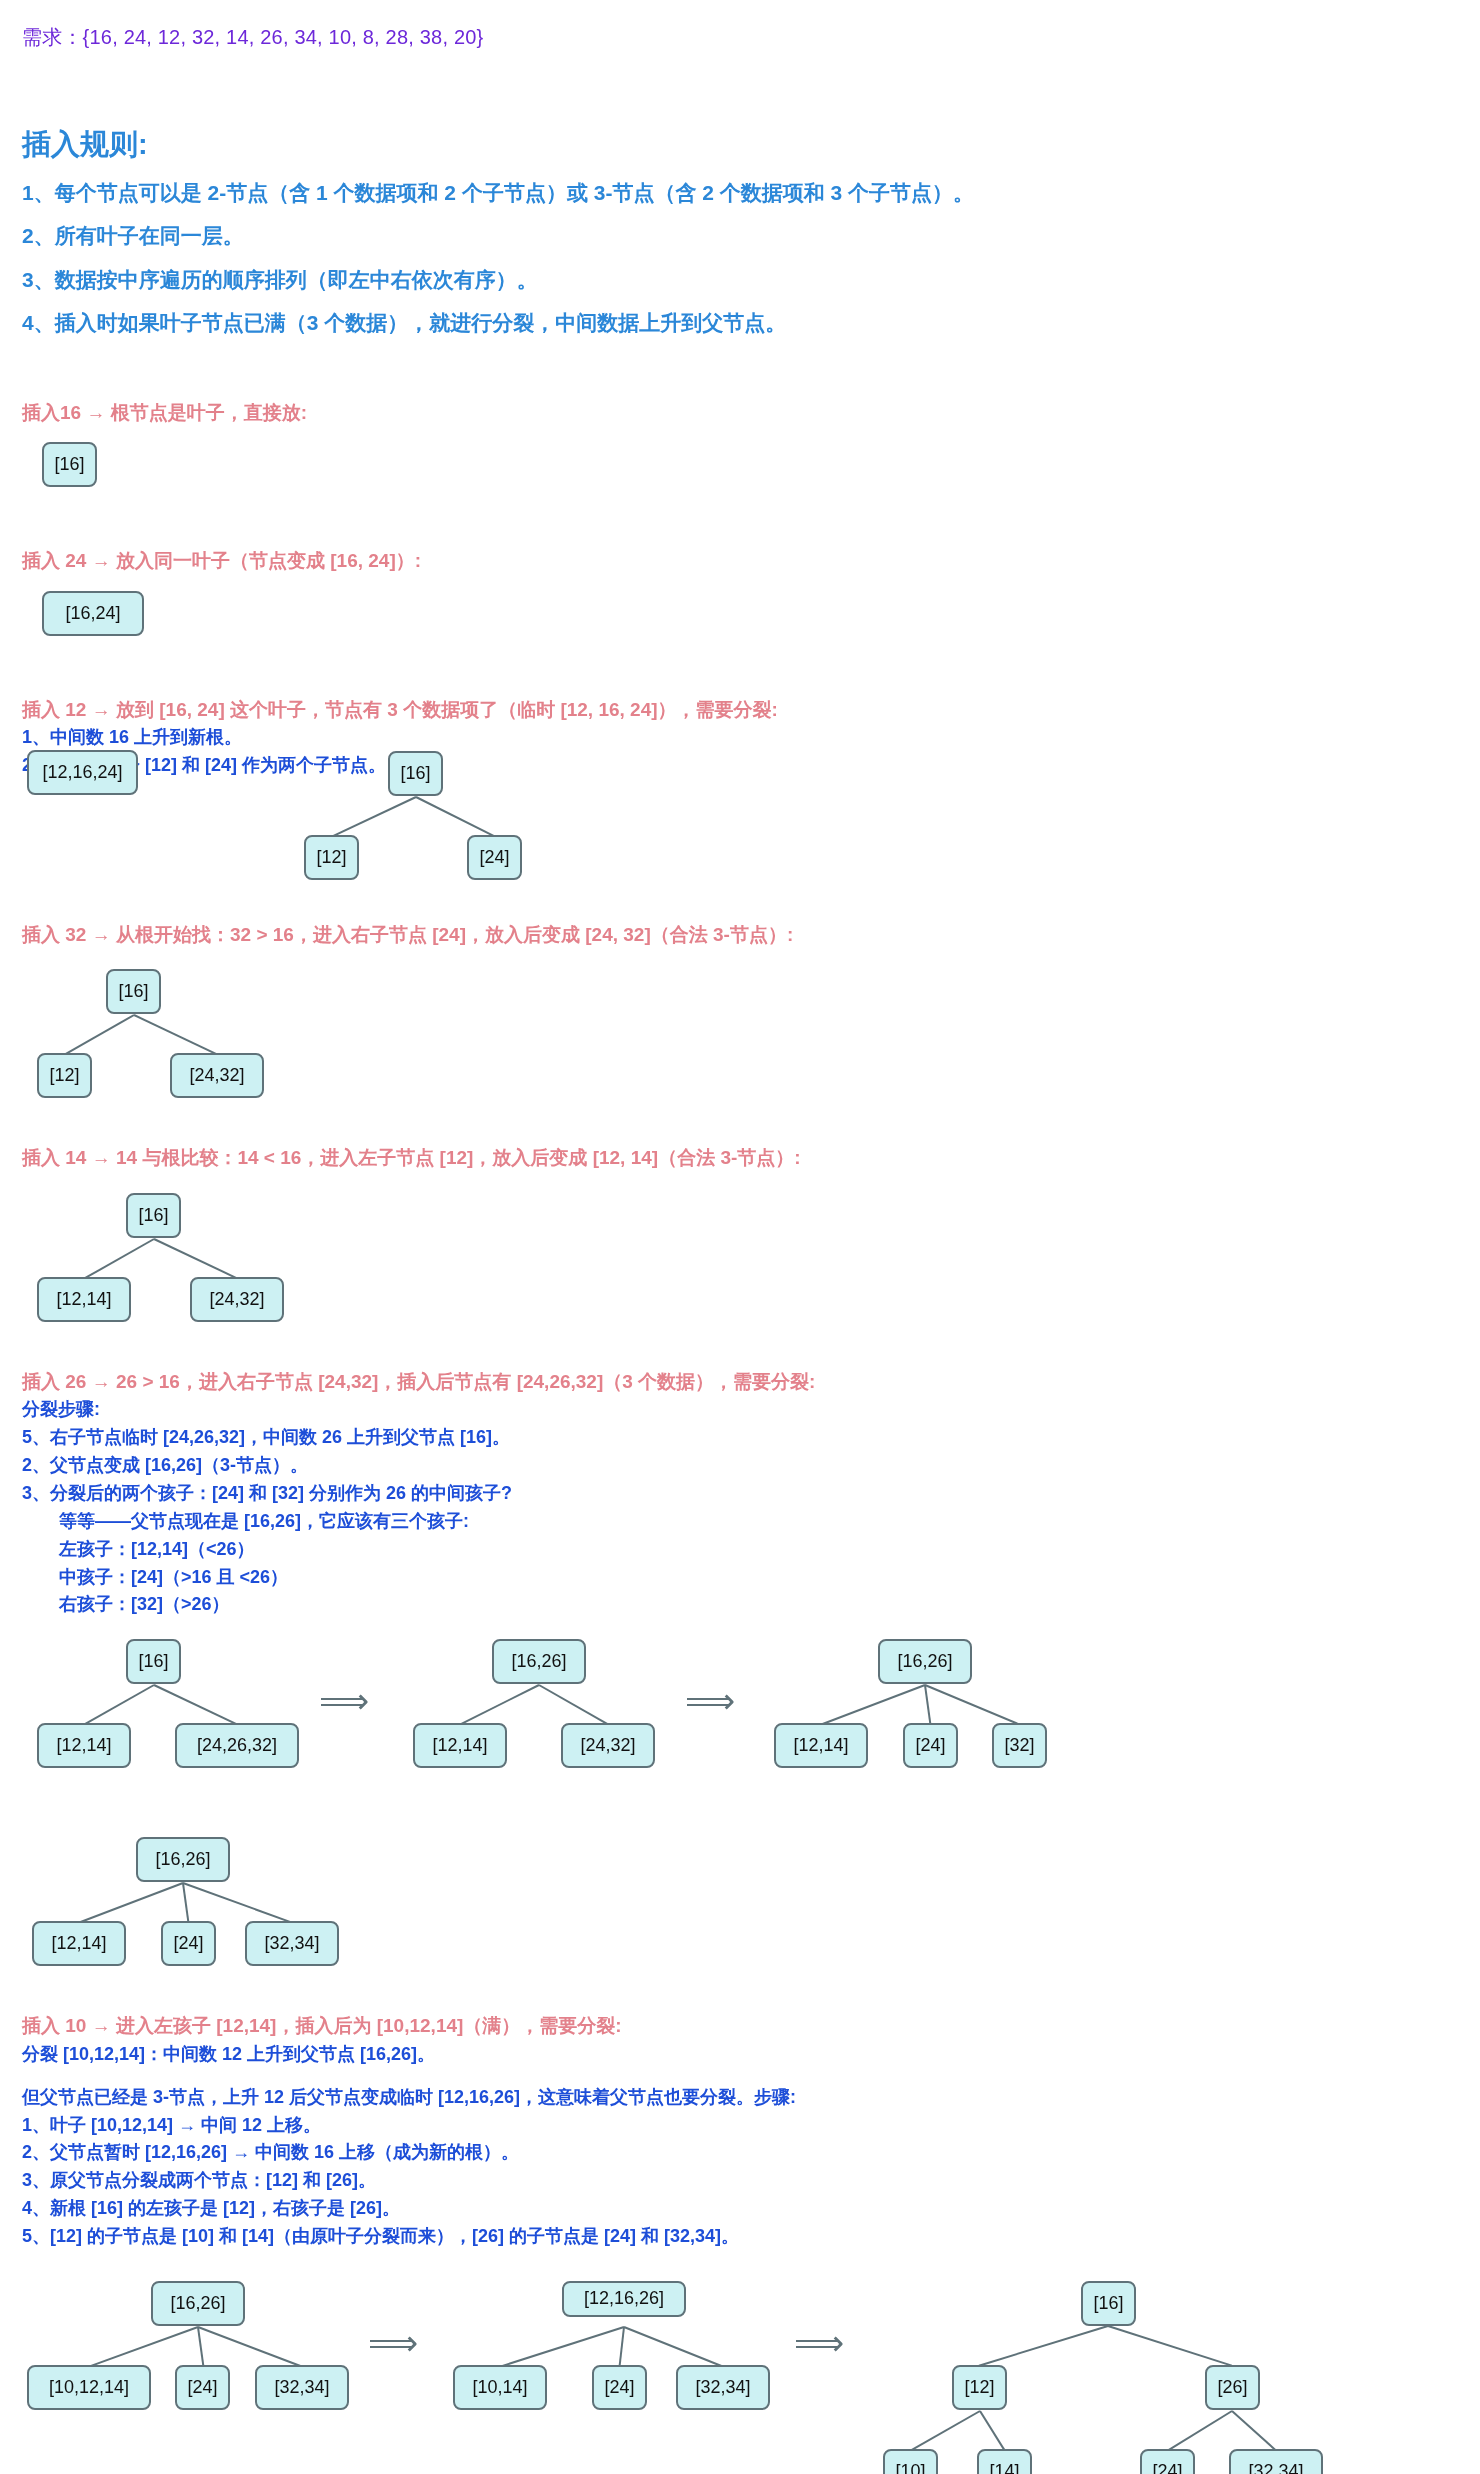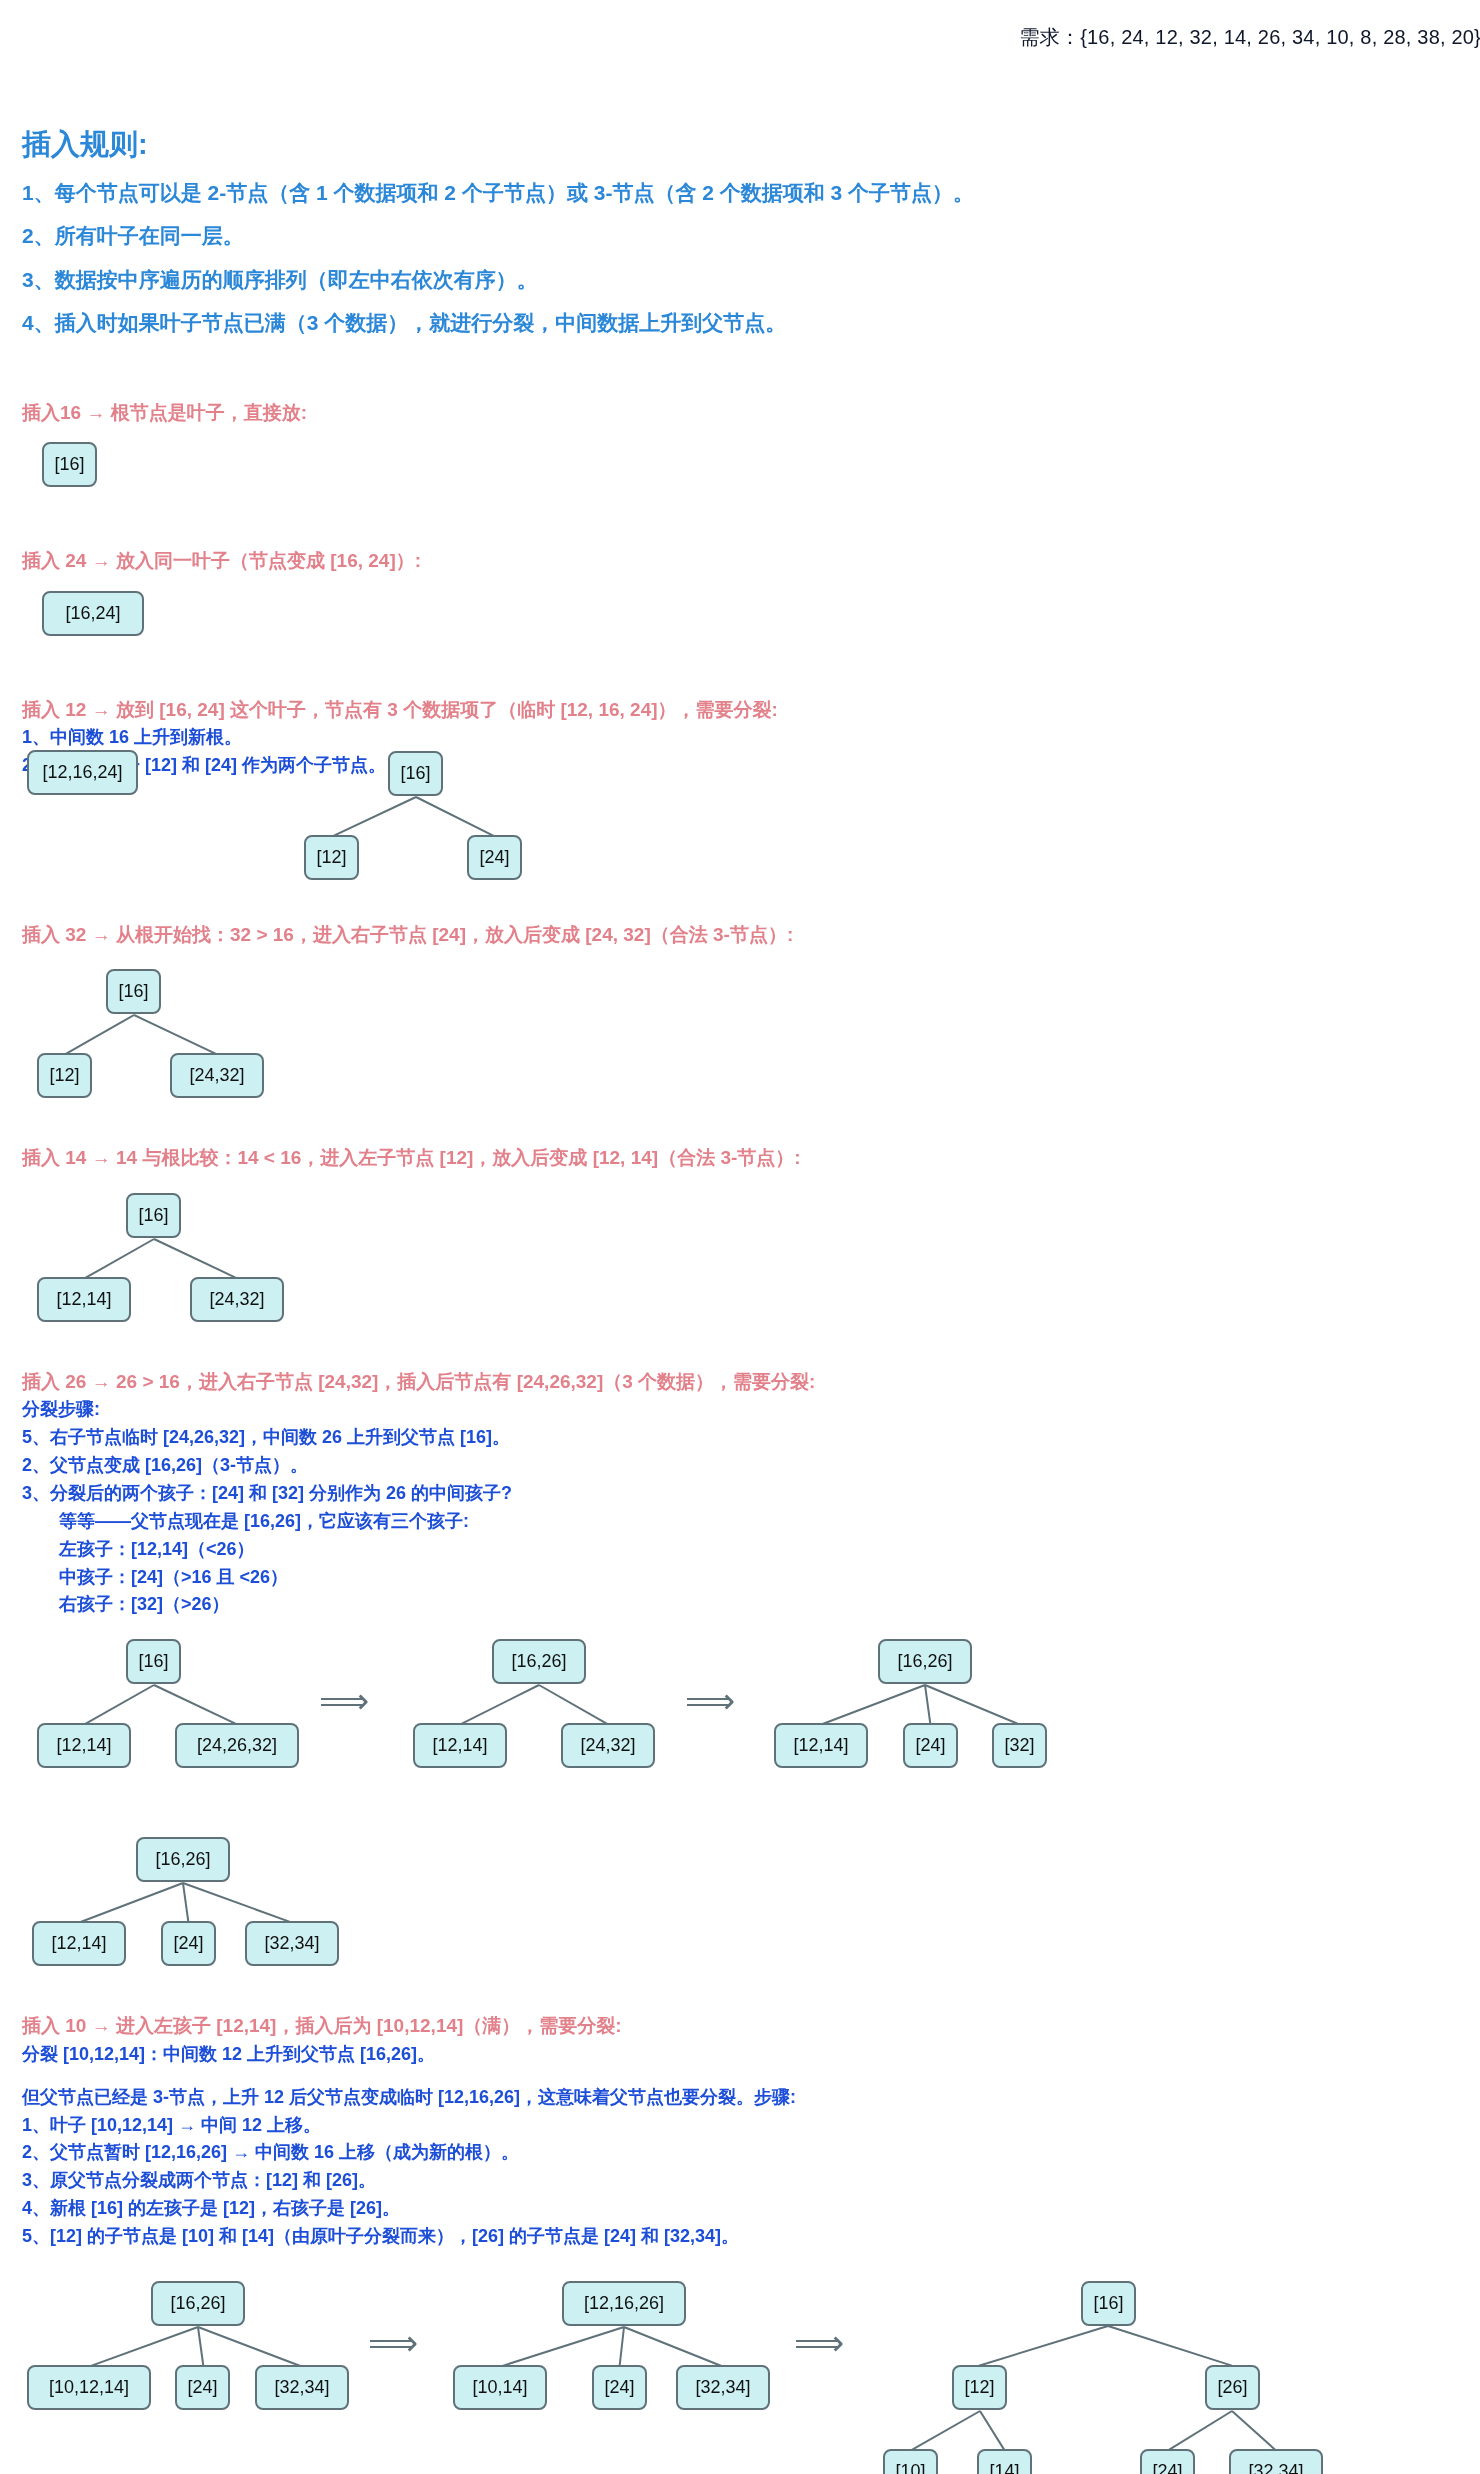--- a/index.html
+++ b/index.html
@@ -6,22 +6,22 @@
   body{
     font-family:"Liberation Sans","DejaVu Sans",sans-serif;
     width:1481px;
     color:#222;
     -webkit-font-smoothing:antialiased;
   }
   .page{width:1481px;min-height:3890px;position:relative;padding:0;box-sizing:border-box;}
 
   
   .req{
-    font-size:20px;color:#0f172a;font-weight:400;
-    padding:24px 0 0 22px;letter-spacing:0.2px;text-align:right;
+    font-size:20px;color:#6d28d9;font-weight:400;
+    padding:24px 0 0 22px;letter-spacing:0.2px;
   }
   .rules-title{
     font-size:29px;font-weight:700;color:#2b87d8;
     padding:74px 0 0 22px;
   }
   .rule{
     font-size:21px;font-weight:700;color:#2b87d8;
     padding:13px 0 0 22px;line-height:1.45;
   }
   .step-label{
@@ -192,21 +192,21 @@
         <div class="node" style="left: 129px; top: 0px; width: 94px; height: 45px;">[16,26]</div>
         <div class="node" style="left: 5px; top: 84px; width: 124px; height: 45px;">[10,12,14]</div>
         <div class="node" style="left: 153px; top: 84px; width: 55px; height: 45px;">[24]</div>
         <div class="node" style="left: 233px; top: 84px; width: 94px; height: 45px;">[32,34]</div>
       </div>
     <div class="bigarrow" style="left:346px;top:45px">⟹</div>
     <div class="diagram" style="position:absolute;left:426px;top:0;width:346px;height:144px">
         <div class="edge" style="left: 176px; top: 45px; width: 130px; transform: rotate(162.255deg);"></div>
         <div class="edge" style="left: 176px; top: 45px; width: 40px; transform: rotate(96.4188deg);"></div>
         <div class="edge" style="left: 176px; top: 45px; width: 107px; transform: rotate(21.8014deg);"></div>
-        <div class="node" style="left: 114px; top: 0px; width: 124px; height: 45px;">[12,16,26]</div>
+        <div class="node" style="left: 114px; top: 0px; width: 124px; height: 36px;">[12,16,26]</div>
         <div class="node" style="left: 5px; top: 84px; width: 94px; height: 45px;">[10,14]</div>
         <div class="node" style="left: 144px; top: 84px; width: 55px; height: 45px;">[24]</div>
         <div class="node" style="left: 228px; top: 84px; width: 94px; height: 45px;">[32,34]</div>
       </div>
     <div class="bigarrow" style="left:772px;top:45px">⟹</div>
     <div class="diagram" style="position:absolute;left:841px;top:84px;width:495px;height:144px">
         <div class="edge" style="left: 245px; top: -40px; width: 135px; transform: rotate(162.897deg);"></div>
         <div class="edge" style="left: 245px; top: -40px; width: 130px; transform: rotate(17.7447deg);"></div>
         <div class="edge" style="left: 117px; top: 45px; width: 80px; transform: rotate(150.255deg);"></div>
         <div class="edge" style="left: 117px; top: 45px; width: 47px; transform: rotate(57.9946deg);"></div>

